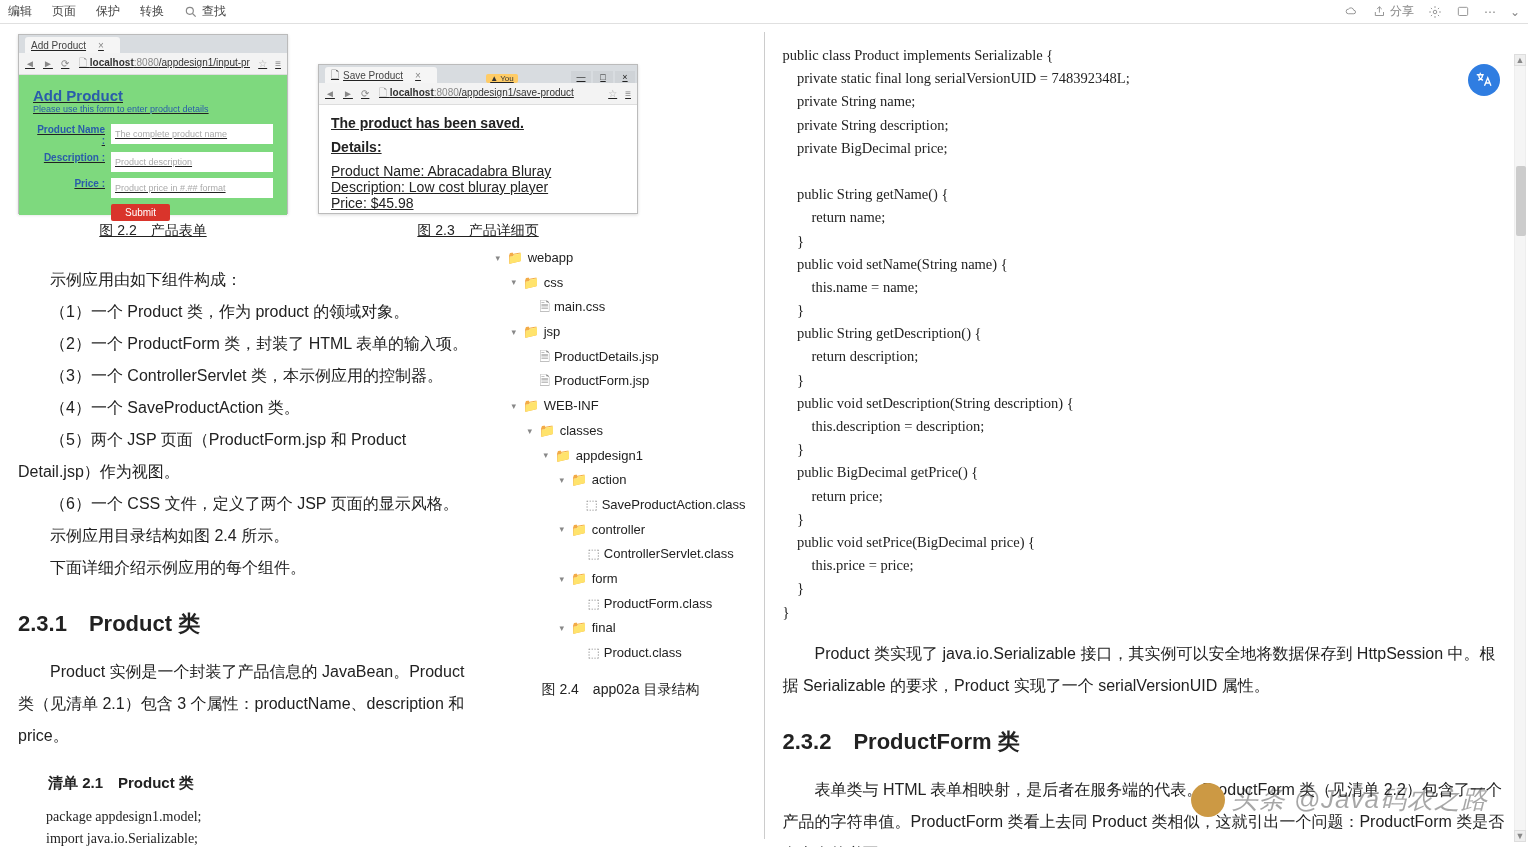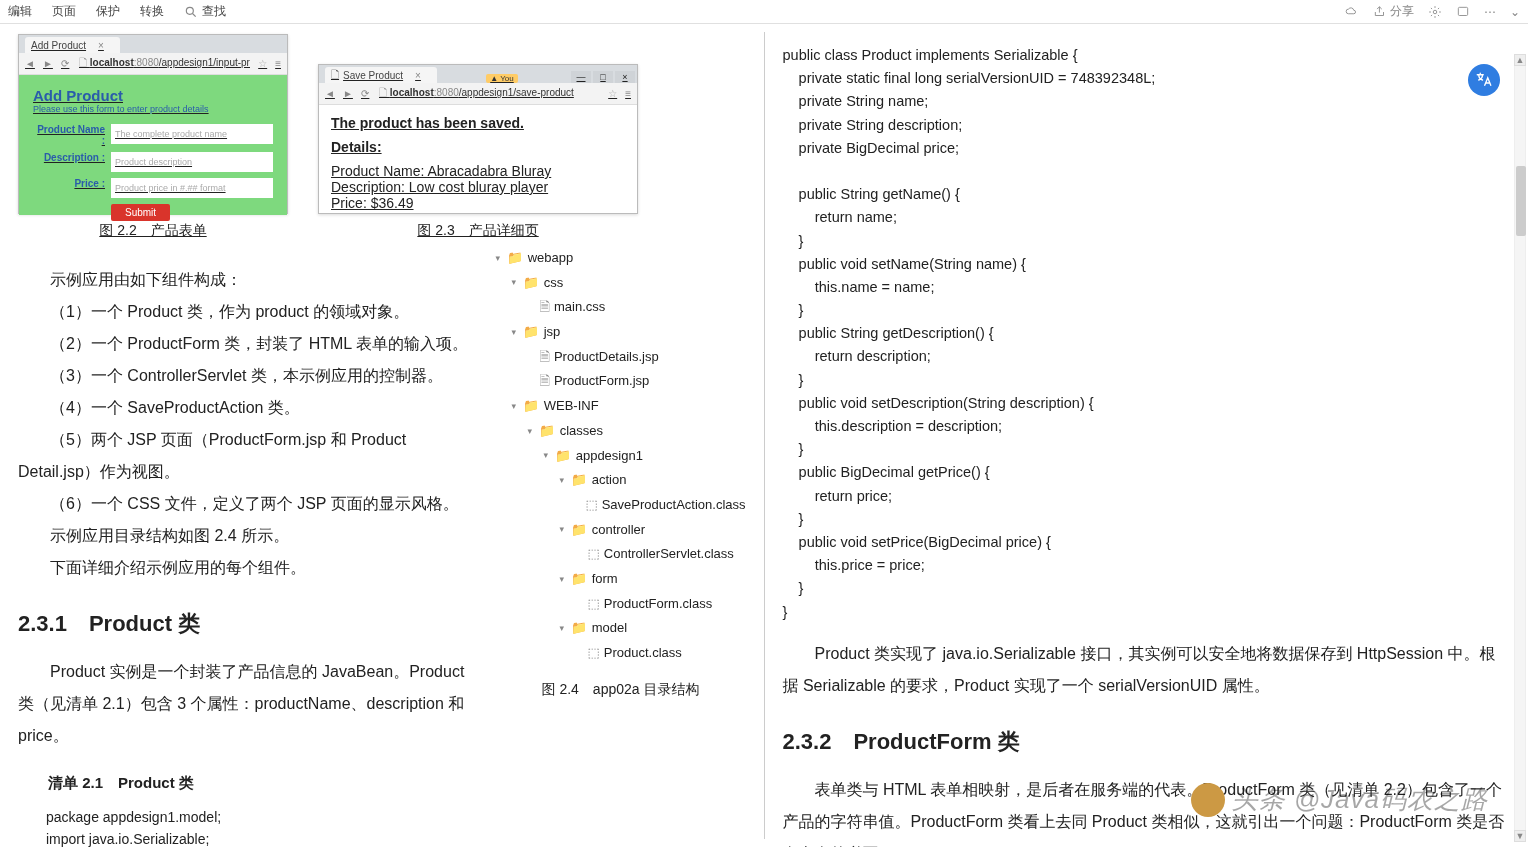--- a/index.html
+++ b/index.html
@@ -44,21 +44,21 @@
 .lower { display:flex; margin-top:6px; gap:20px; }
 .leftlower { flex:1; }
 .treecol { width:250px; font-size:13px; line-height:1.9; }
 .tree .row { display:flex; align-items:center; gap:4px; white-space:nowrap; }
 .tree .arrow { color:#888; font-size:9px; width:8px; }
 .tree .folder { color:#e8a13c; }
 .tree .file { color:#888; }
 .tree .l0{padding-left:0}.tree .l1{padding-left:16px}.tree .l2{padding-left:32px}.tree .l3{padding-left:48px}.tree .l4{padding-left:64px}.tree .l5{padding-left:80px}
 h2.sec { font-size:22px; font-weight:bold; margin:18px 0 10px 0; }
 .listing { font-weight:bold; margin:16px 0 8px 0; text-indent:2em; font-size:15px; }
-pre.code { font-family:Liberation Sans, sans-serif; font-size:14px; line-height:1.6; white-space:pre; margin-left:2em; }
+pre.code { font-family:Liberation Serif, serif; font-size:14px; line-height:1.6; white-space:pre; margin-left:2em; }
 .rightcol pre.code { margin-left:0; font-size:14.5px; }
 .watermark { position:absolute; right:40px; bottom:30px; font-size:26px; color:rgba(0,0,0,.35); font-style:italic; font-weight:500; letter-spacing:1px; display:flex; align-items:center; gap:6px; }
 .watermark .ava { width:34px; height:34px; border-radius:50%; background:#c94; }
 .scrollbar { position:absolute; right:2px; top:30px; width:12px; height:790px; }
 .scrollbtn { width:12px; height:12px; background:#eee; color:#888; font-size:9px; display:flex; align-items:center; justify-content:center; border:1px solid #ddd; }
 .scrolltrack { height:764px; background:#f5f5f5; border-left:1px solid #eee; border-right:1px solid #eee; position:relative; }
 .scrollthumb { position:absolute; top:100px; width:10px; left:1px; height:70px; background:#ccc; border-radius:2px; }
 .fab { position:absolute; right:28px; top:40px; width:32px; height:32px; border-radius:50%; background:#2f7de1; display:flex; align-items:center; justify-content:center; }
 .fab svg { width:18px; height:18px; fill:#fff; }
 .youtag { background:#fc6; color:#333; font-size:8px; padding:0 4px; border-radius:2px; margin-left:auto; margin-right:4px; }
@@ -166,21 +166,21 @@
             <span class="navico">⟳</span>
             <span class="url"><span class="gray">🗋 </span><b>localhost</b><span class="gray">:8080</span><span>/appdesign1/save-product</span></span>
             <span class="star">☆</span>
             <span>≡</span>
           </div>
           <div class="savedbody">
             <p><b>The product has been saved.</b></p>
             <p style="margin-top:8px"><b>Details:</b></p>
             <p style="margin-top:8px">Product Name: Abracadabra Bluray</p>
             <p>Description: Low cost bluray player</p>
-            <p>Price: $36.49</p>
+            <p>Price: $45.98</p>
           </div>
         </div>
         <div class="caption">图 2.3　产品详细页</div>
       </div>
     </div>
 
     <div class="lower">
       <div class="leftlower bodytxt">
         <p>示例应用由如下组件构成：</p>
         <p>（1）一个 Product 类，作为 product 的领域对象。</p>
@@ -270,21 +270,21 @@
               <span>form</span>
             </div>
             <div class="row l5">
               <span class="arrow"></span>
               <span class="file">⬚</span>
               <span>ProductForm.class</span>
             </div>
             <div class="row l4">
               <span class="arrow">▾</span>
               <span class="folder">📁</span>
-              <span>model</span>
+              <span>final</span>
             </div>
             <div class="row l5">
               <span class="arrow"></span>
               <span class="file">⬚</span>
               <span>Product.class</span>
             </div>
           </div>
         <div class="caption" style="margin-top:10px">图 2.4　app02a 目录结构</div>
       </div>
     </div>

